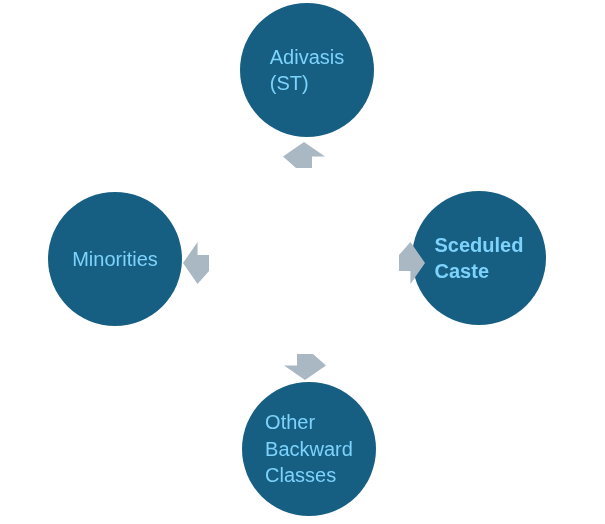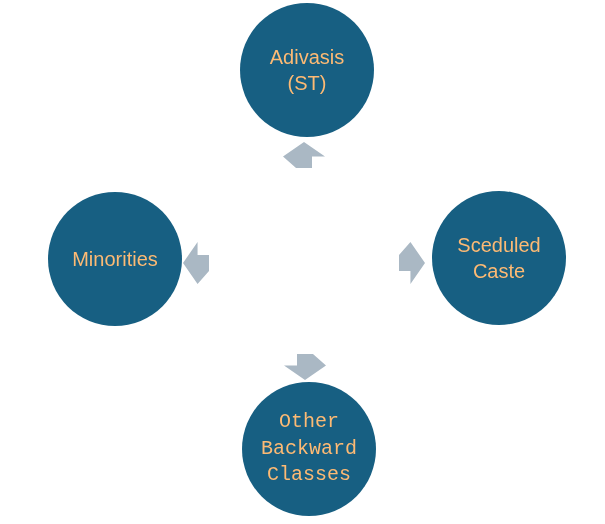--- a/index.html
+++ b/index.html
@@ -14,22 +14,22 @@
     background: var(--bg-color, #ffffff);
     font-family: "Liberation Sans", sans-serif;
     overflow: hidden;
   }
   .circle {
     position: absolute;
     border-radius: 50%;
     display: flex;
     align-items: center;
     justify-content: center;
-    text-align: center;
-    color: #fdba74;
+    text-align: left;
+    color: #7dd3fc;
     white-space: pre-line;
     box-sizing: border-box;
   }
   .satellite {
     width: 134px;
     height: 134px;
     background: var(--node-color, #175f82);
     font-size: 20px;
     line-height: 1.32;
     font-weight: 400;
@@ -38,22 +38,22 @@
     left: 217px;
     top: 171px;
     width: 177px;
     height: 177px;
     background: var(--center-color, #0d3042);
     font-size: 20px;
     font-weight: 700;
     line-height: 1.3;
   }
   .node-top    { left: 240px; top: 3px;   }
-  .node-right  { left: 432px; top: 191px; }
-  .node-bottom { left: 242px; top: 382px; font-family: Liberation Mono, monospace; }
+  .node-right  { left: 412px; top: 191px; font-weight: bold; }
+  .node-bottom { left: 242px; top: 382px; }
   .node-left   { left: 48px;  top: 192px; }
   .arrow {
     position: absolute;
     width: 42px;
     height: 26px;
     background: var(--arrow-color, #aab8c4);
     clip-path: polygon(50% 0, 100% 56%, 69% 56%, 69% 100%, 31% 100%, 0 56%);
   }
   .arrow-up    { left: 283px; top: 142px; }
   .arrow-right { left: 391px; top: 250px; transform: rotate(90deg); }

